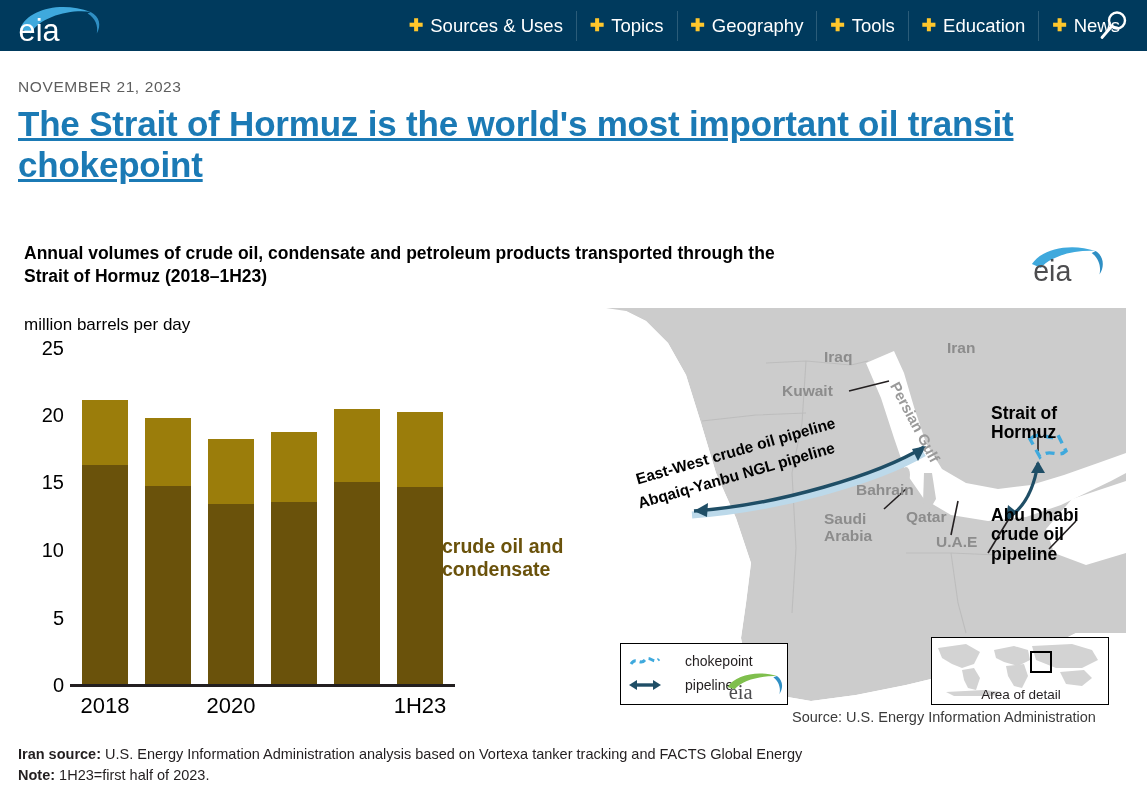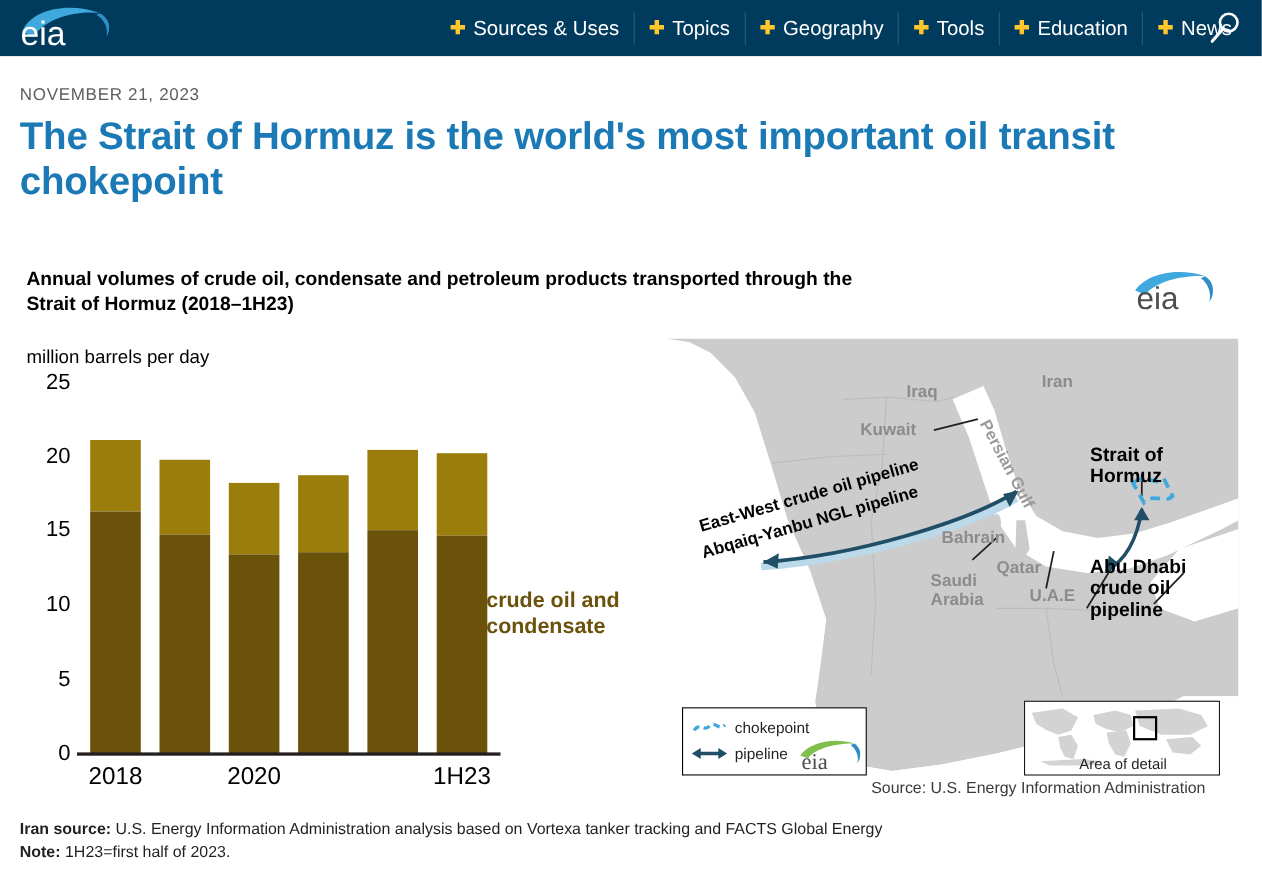--- a/index.html
+++ b/index.html
@@ -41,21 +41,21 @@
   }
 
   
   .date{
     position:absolute; left:18px; top:78px;
     font-size:15.5px; letter-spacing:.6px; color:#5e5e5e;
   }
   .headline{
     position:absolute; left:18px; top:104px; width:1090px;
     font-size:35px; font-weight:bold; line-height:1.17;
-    color:#1b7ab5; letter-spacing:-.2px;
+    color:#1b7ab5; letter-spacing:-.2px;text-decoration:underline;
   }
 
   
   .fig-title{
     position:absolute; left:24px; top:242px; width:790px;
     font-size:17.5px; font-weight:bold; line-height:1.32; color:#000;
   }
   .fig-subtitle{
     position:absolute; left:24px; top:299px;
     font-size:17px; color:#000;margin-top:16px;
@@ -103,21 +103,21 @@
   }
   .pgulf{
     position:absolute; color:#9a9a9a; font-size:15px; font-weight:bold;
     white-space:nowrap; transform-origin:left top;
   }
   .map-legend{
     position:absolute; left:14px; top:340px; width:168px; height:62px;
     border:1.6px solid #000; background:#fff;
   }
   .mlg-row{
-    position:absolute; left:8px; display:flex; align-items:center; gap:7px;
+    position:absolute; left:8px; display:flex; align-items:center; gap:24px;
     font-size:14px; color:#231f20;
   }
   .inset{
     position:absolute; left:325px; top:334px; width:178px; height:68px;
     border:1.4px solid #000; background:#fff;
   }
   .inset-cap{
     position:absolute; left:0; bottom:2px; width:178px; text-align:center;
     font-size:13.5px; color:#231f20;
   }
@@ -310,21 +310,21 @@
     <polygon points="400,216 402,202 412,210" fill="#1f4e66"></polygon>
     <polygon points="432,158 425,170 439,170" fill="#1f4e66"></polygon>
   </svg>
 
   <div class="map-label" style="left:218px; top:45px;">Iraq</div>
   <div class="map-label" style="left:341px; top:36px;">Iran</div>
   <div class="map-label" style="left:176px; top:79px;">Kuwait</div>
   <div class="map-label" style="left:250px; top:178px;">Bahrain</div>
   <div class="map-label" style="left:300px; top:205px;">Qatar</div>
   <div class="map-label" style="left:330px; top:230px;">U.A.E</div>
-  <div class="map-label" style="left:218px; top:217px;margin-left:22px;">Saudi
+  <div class="map-label" style="left:218px; top:207px;">Saudi
 Arabia</div>
 
   <div class="pgulf" style="left:296px; top:76px; transform:rotate(62deg);">Persian Gulf</div>
 
   <div class="map-rot" style="left:28px; top:168px; transform:rotate(-16deg);">East-West crude oil pipeline</div>
   <div class="map-rot" style="left:30px; top:192px; transform:rotate(-16deg);">Abqaiq-Yanbu NGL pipeline</div>
 
   <div class="map-label dark" style="left:385px; top:68px;margin-top:33px;">Strait of
 Hormuz</div>
   <div class="map-label dark" style="left:385px; top:203px;">Abu Dhabi

